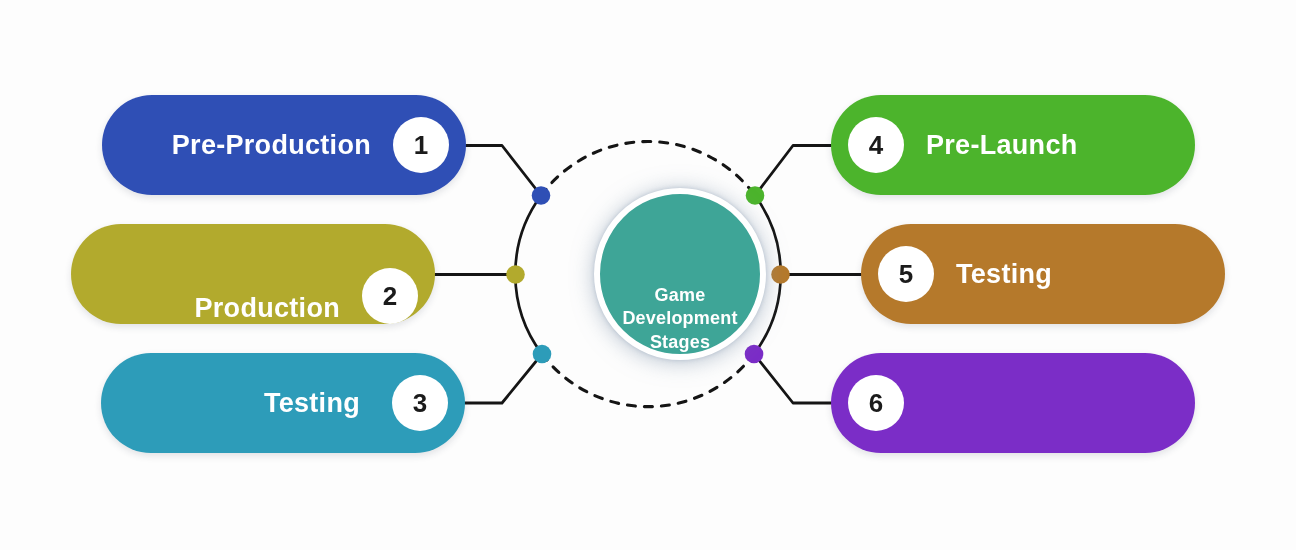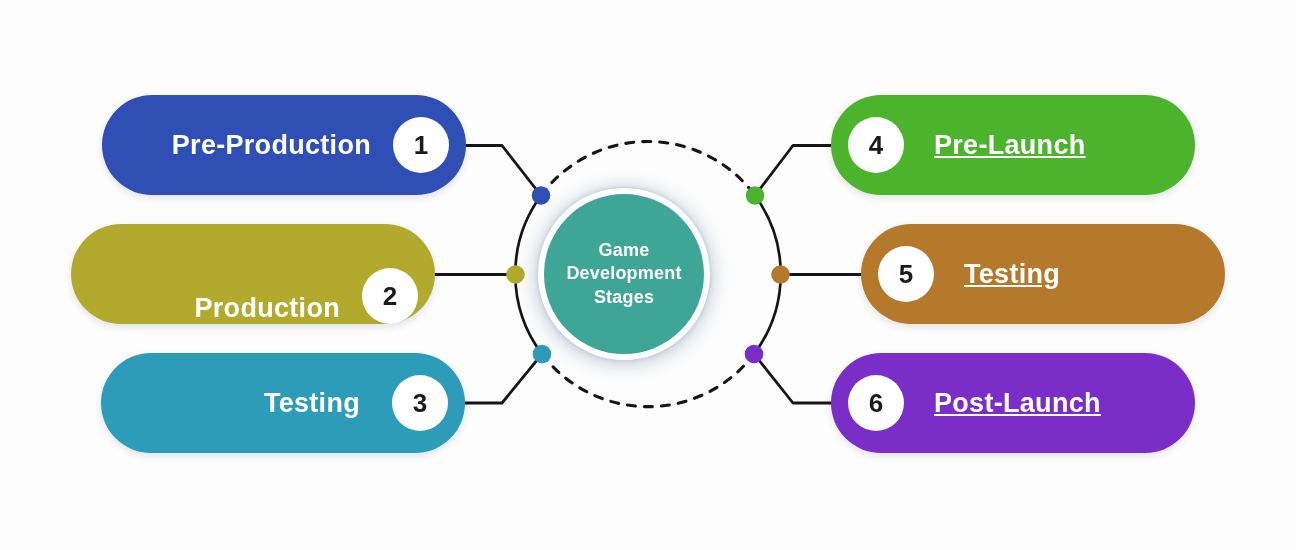--- a/index.html
+++ b/index.html
@@ -22,39 +22,39 @@
     display:flex;align-items:center;box-sizing:border-box;
     box-shadow:0 3px 7px rgba(35,45,70,.13);
   }
   .pill.left{justify-content:flex-end;padding-right:17px;}
   .pill.right{justify-content:flex-start;padding-left:17px;}
   .pill-label{
     color:#ffffff;font-size:27px;font-weight:700;letter-spacing:.3px;
     white-space:nowrap;
   }
   .pill.left  .pill-label{margin-right:22px;}
-  .pill.right .pill-label{margin-left:30px;text-decoration:underline;}
+  .pill.right .pill-label{margin-left:22px;}
   .num-badge{
     flex:0 0 56px;width:56px;height:56px;border-radius:50%;background:#ffffff;
     display:flex;align-items:center;justify-content:center;
   }
   .num{font-size:26px;font-weight:700;color:#1b1b1b;line-height:1;}
 
   .p1{left:102px;top:95px;}
   .p2{left:71px; top:224px;}
   .p3{left:101px;top:353px;gap:10px;}
   .p4{left:831px;top:95px;}
   .p5{left:861px;top:224px;}
   .p6{left:831px;top:353px;}
 
   .center-circle{
-    position:absolute;left:538px;top:188px;width:160px;height:160px;
+    position:absolute;left:594px;top:188px;width:160px;height:160px;
     border-radius:50%;border:6px solid #ffffff;
     box-shadow:0 0 4px rgba(140,158,180,.45), 0 2px 22px rgba(125,145,170,.55);
-    display:flex;align-items:center;justify-content:center;text-align:center;
+    display:flex;align-items:flex-end;justify-content:center;text-align:center;
   }
   .center-label{
     color:#ffffff;font-size:18px;font-weight:700;line-height:1.3;
     width:140px;letter-spacing:.2px;
   }
 </style>
 </head>
 <body>
 
 <div class="canvas" style="background-color: rgb(253, 253, 253);">
@@ -112,20 +112,19 @@
     <span class="num-badge">
       <span class="num">5</span>
     </span>
     <span class="pill-label">Testing</span>
   </div>
 
   <div class="pill right p6" style="background-color: rgb(123, 45, 199);">
     <span class="num-badge">
       <span class="num">6</span>
     </span>
-    <span class="pill-label">Post-Launch</span>
   </div>
 
   <div class="center-circle" style="background-color: rgb(62, 165, 151); border-color: rgb(255, 255, 255);">
     <div class="center-label" style="color: rgb(255, 255, 255);">Game Development Stages</div>
   </div>
 
 </div>
 
 </body></html>

